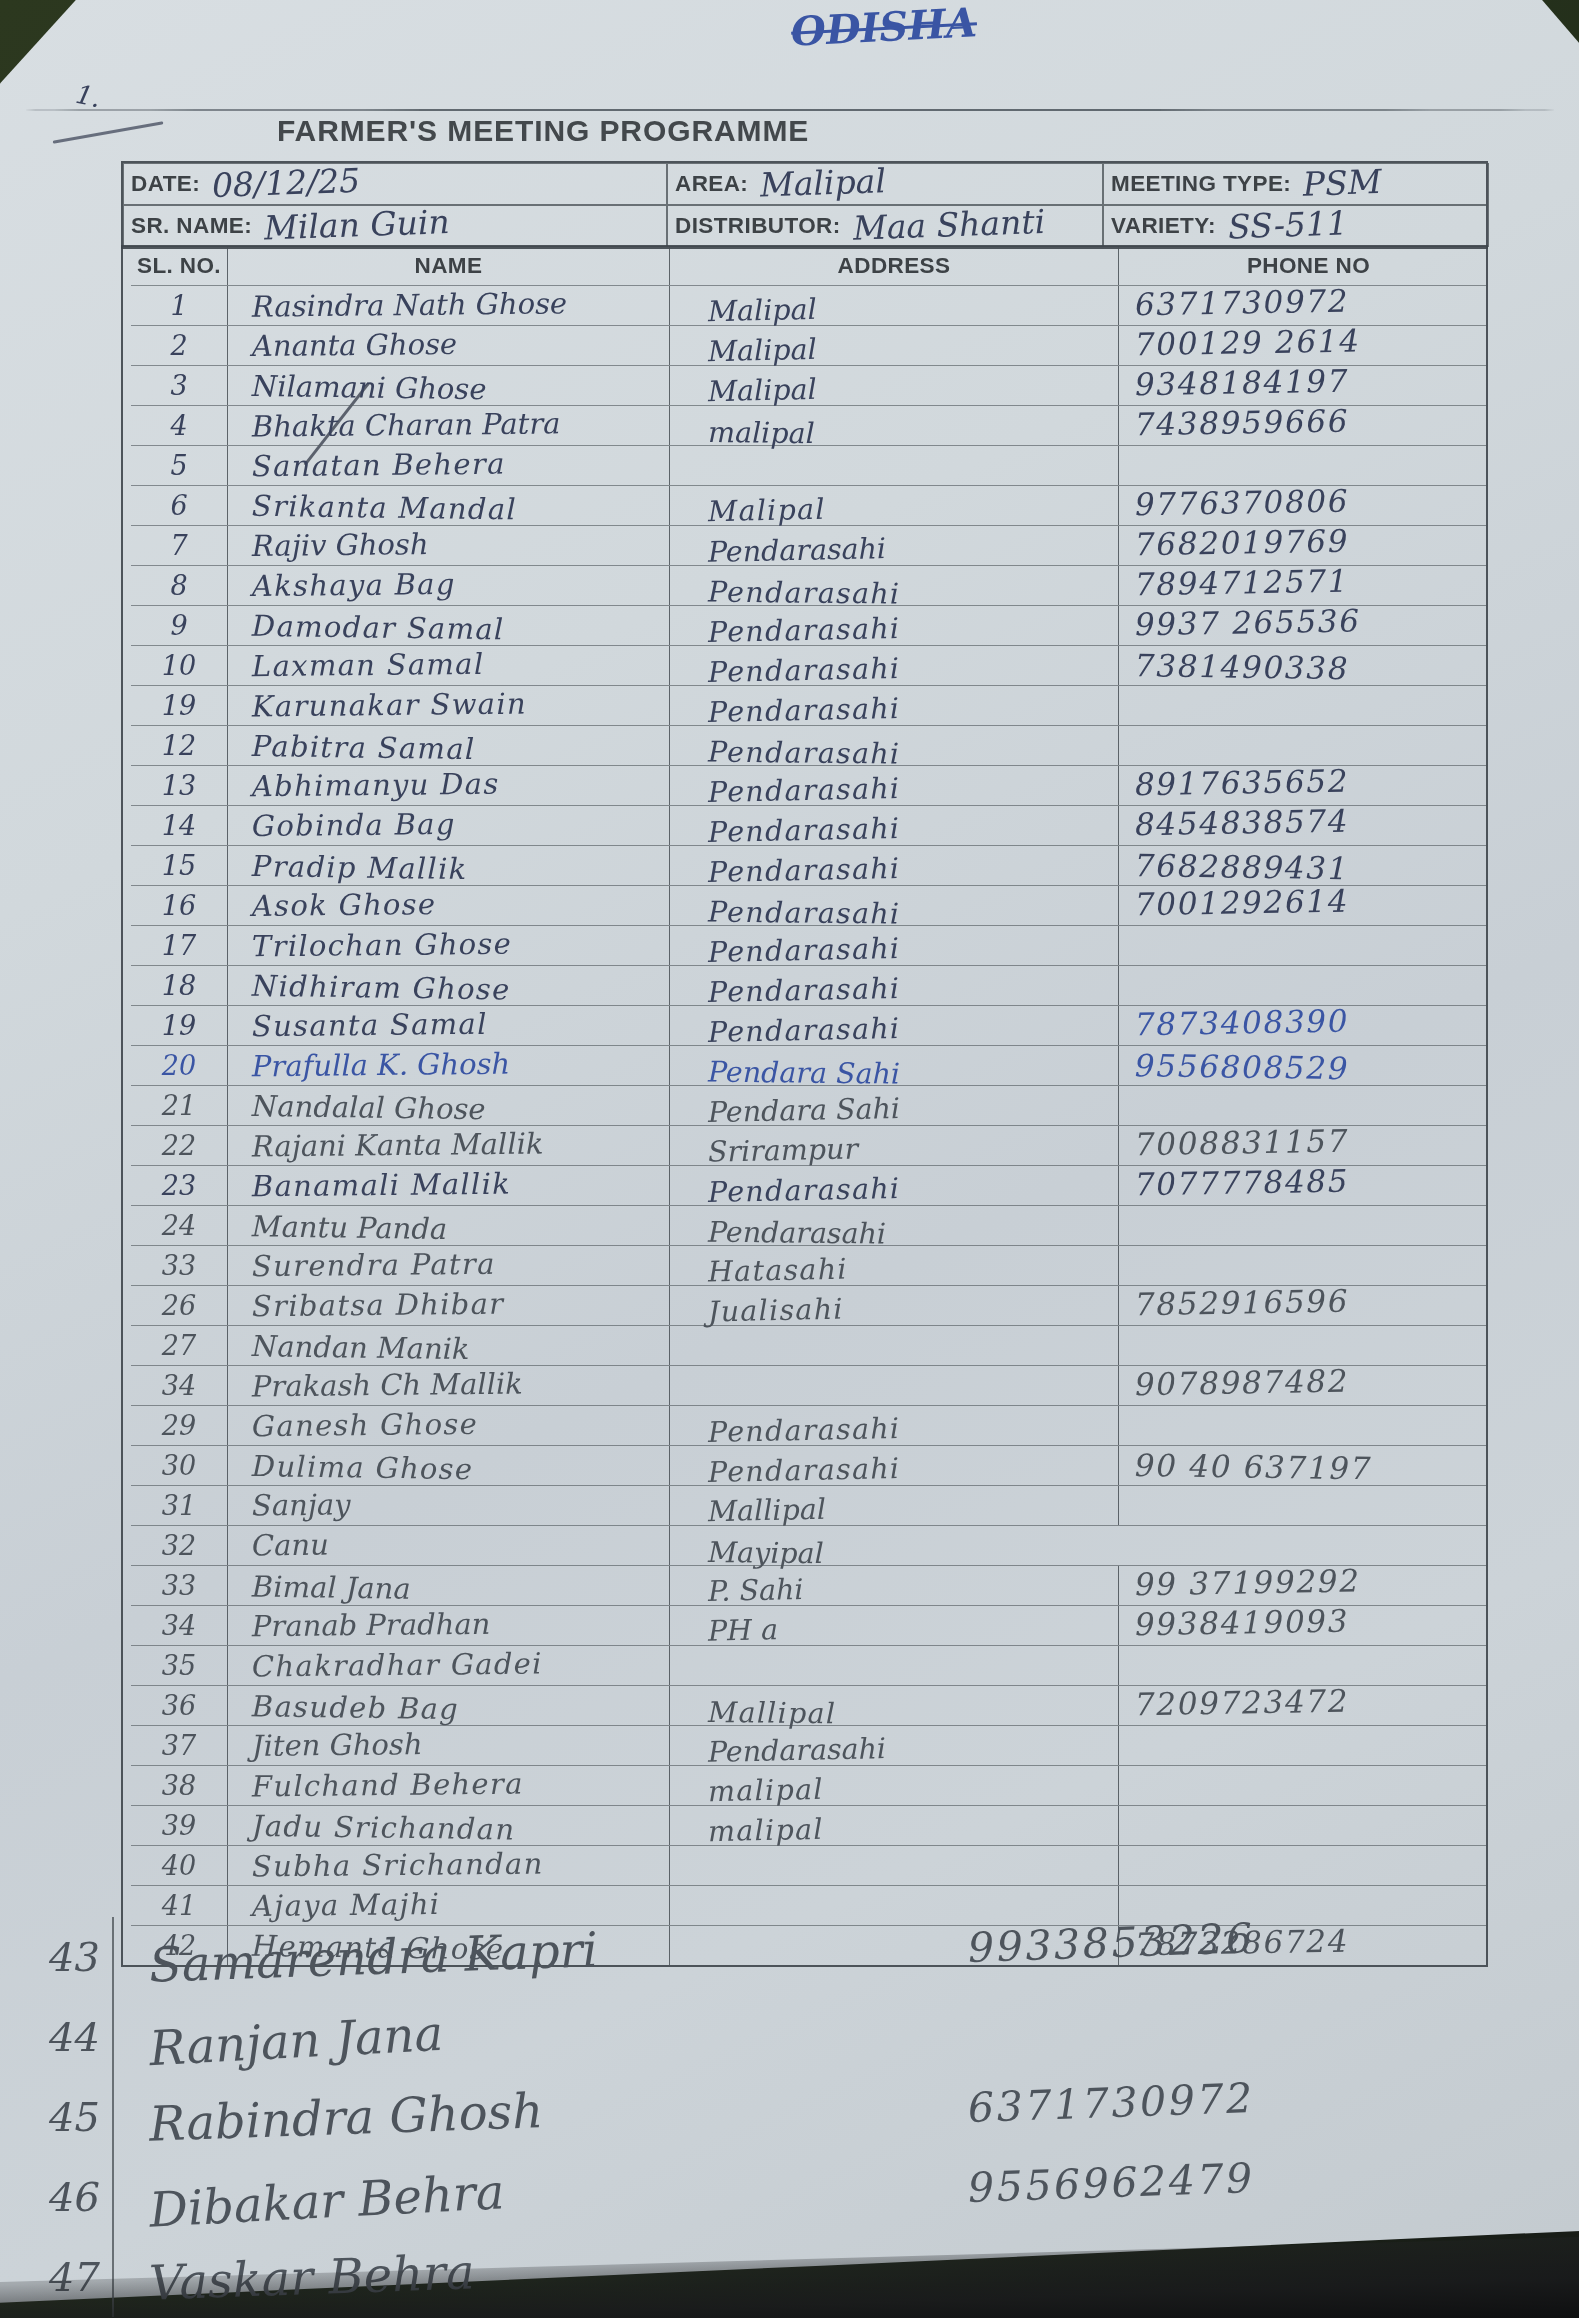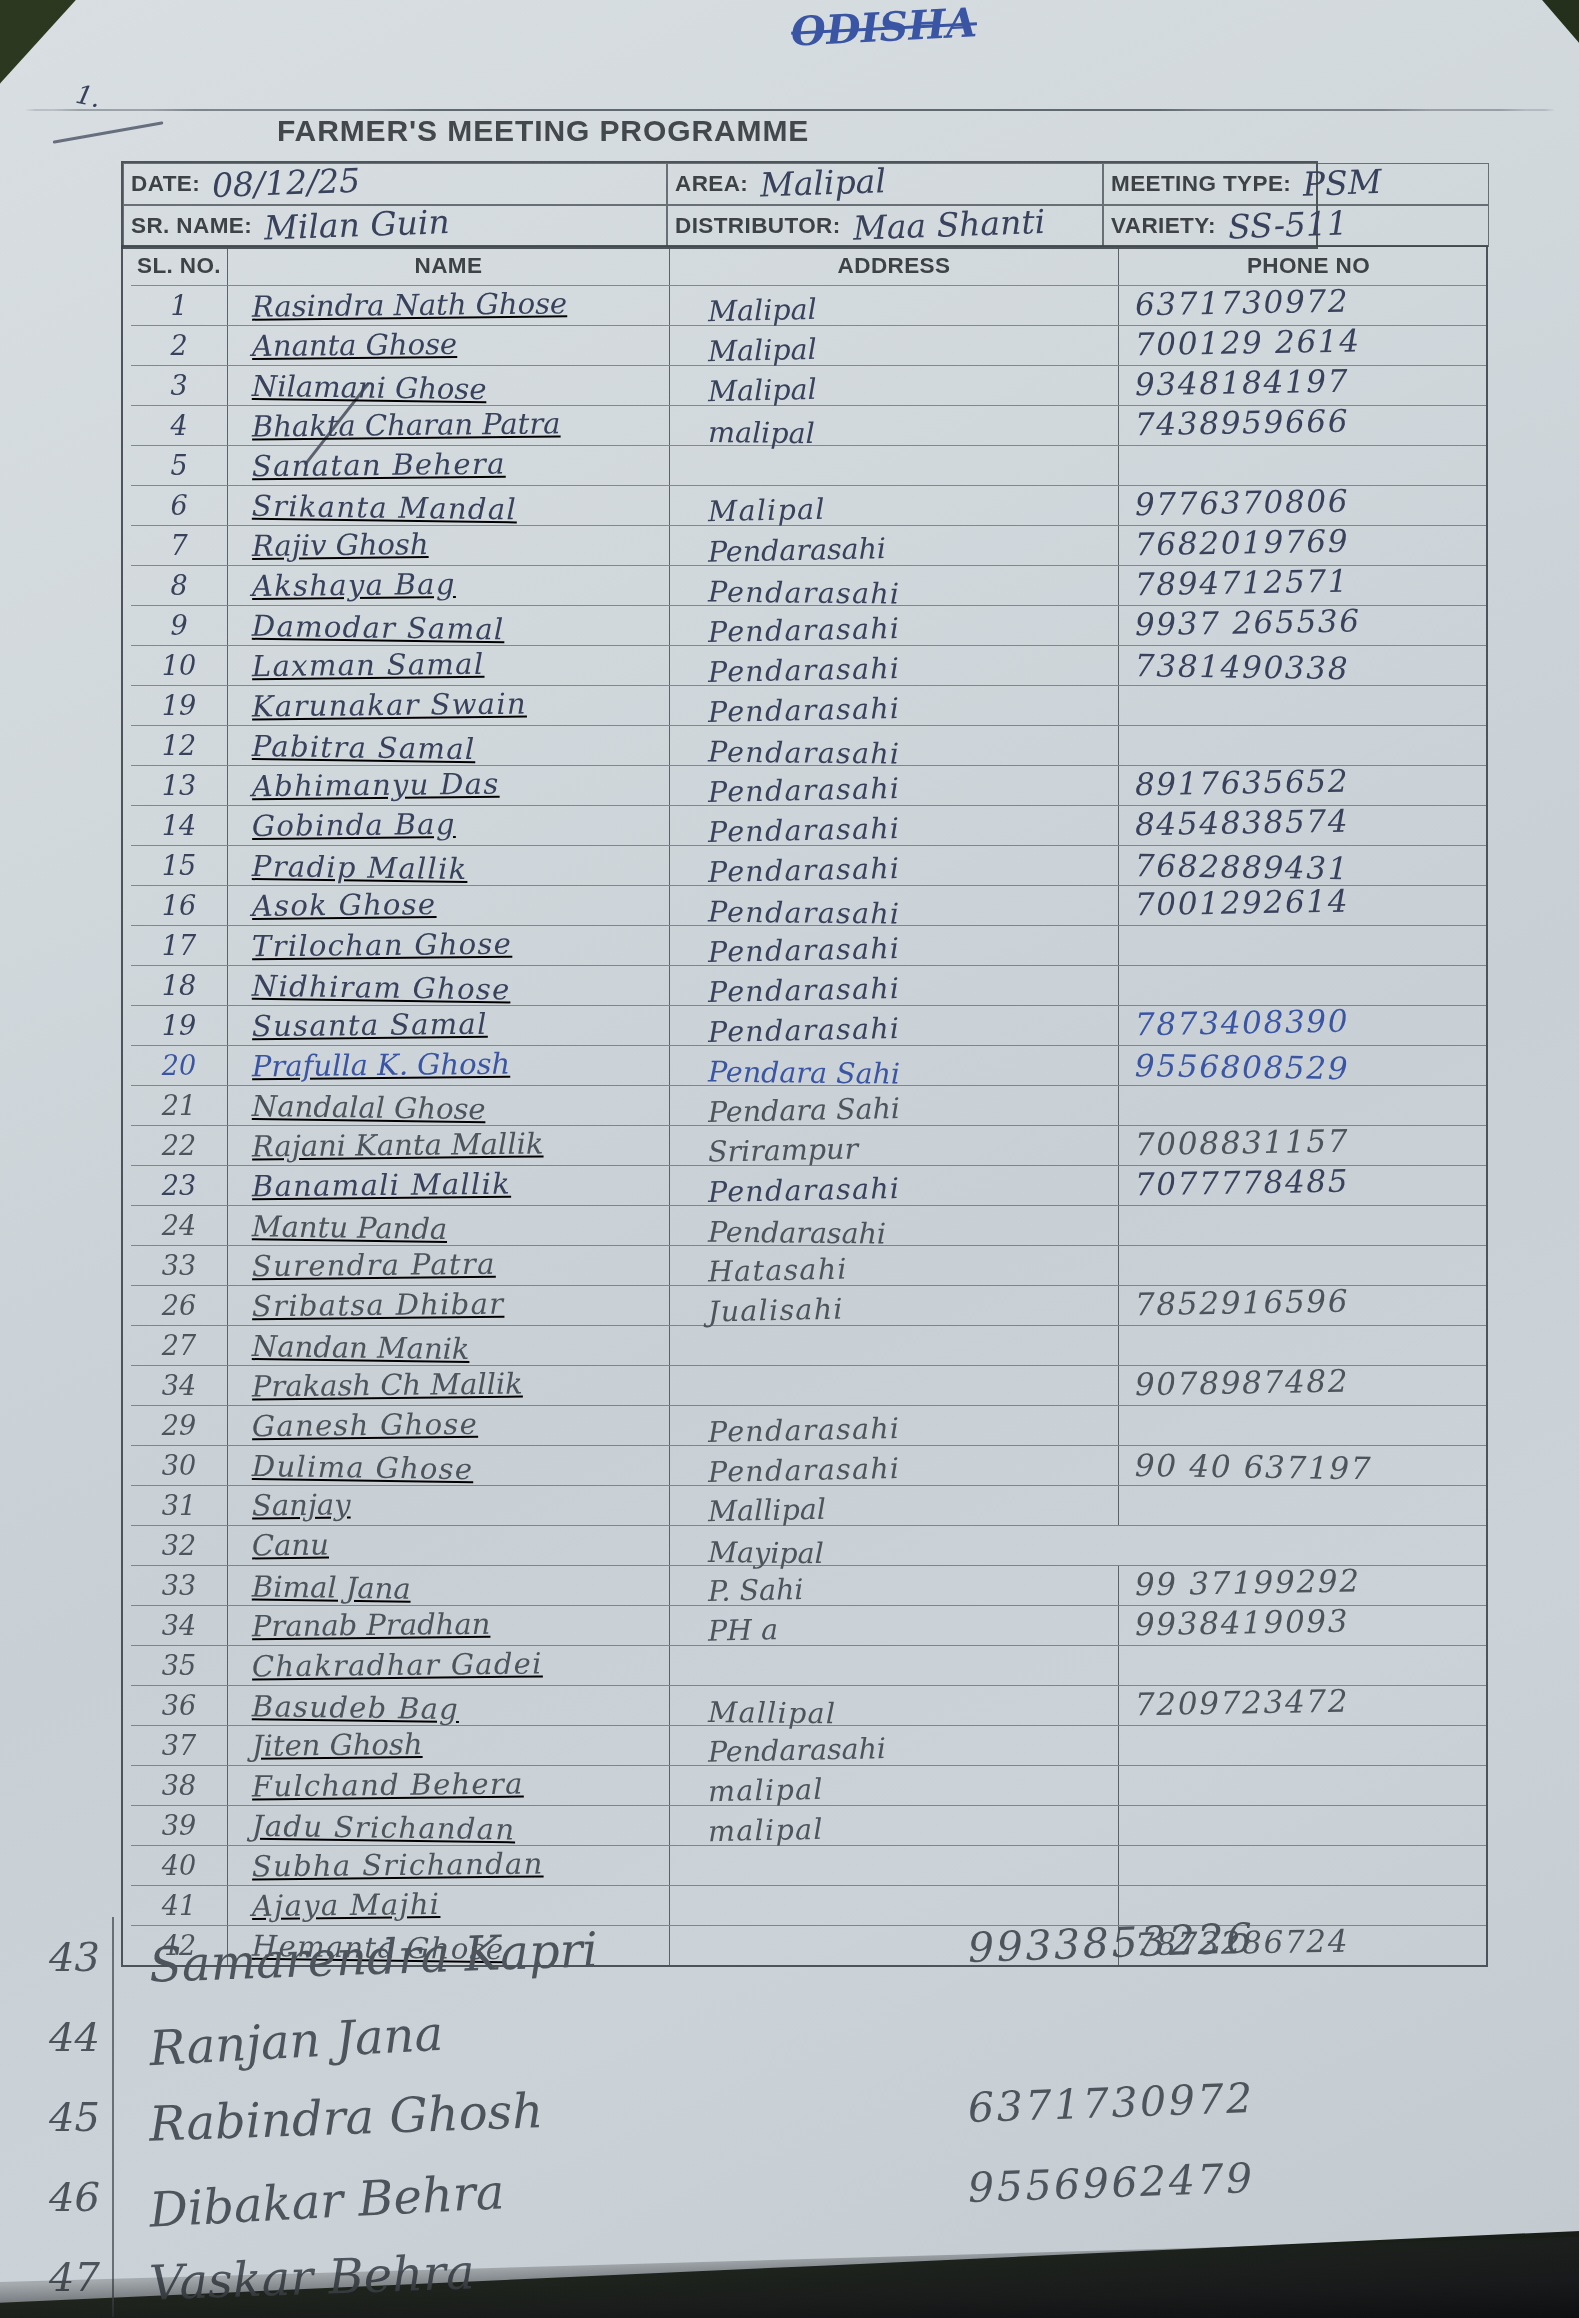--- a/index.html
+++ b/index.html
@@ -29,41 +29,41 @@
   .stray{position:absolute;left:76px;top:83px;font-size:26px;transform:rotate(12deg);}
   .scribble{position:absolute;left:52px;top:131px;width:112px;height:2.6px;background:#4b5364;
     transform:rotate(-10deg);border-radius:1.7px;opacity:.8;}
   .scribble2{position:absolute;left:335px;top:373px;width:3.5px;height:104px;background:transparent;
     border-left:3.5px solid rgba(60,66,80,.8);transform:rotate(38deg);}
   .toprule{position:absolute;left:21px;top:109px;width:1538px;height:0;
     border-top:2.2px solid rgba(68,76,84,.8);border-radius:50%;}
   .form-title{position:absolute;left:277px;right:17.3px;top:114px;text-align:left;
     font-size:30px;font-weight:bold;color:#43484c;letter-spacing:0.9px;}
   
-  .head-grid{position:absolute;left:121px;top:161px;width:1197px;
+  .head-grid{position:absolute;left:121px;top:161px;width:1367px;
     display:grid;grid-template-columns:544px 436px 386px;grid-auto-rows:42px;
     border:2.6px solid rgba(62,69,75,.9);box-sizing:border-box;}
   .head-cell{border:0.9px solid rgba(78,85,90,.8);display:flex;align-items:center;
     padding-left:7px;box-sizing:border-box;overflow:visible;}
   .head-label{font-weight:bold;font-size:22.5px;color:#3d4246;letter-spacing:0.4px;flex:none;}
   .head-value{font-size:33px;margin-left:12px;transform:rotate(-2deg) translateY(-1.7px);}
   
   .ftable{position:absolute;left:121px;top:245px;width:1367px;
     border:2.6px solid rgba(62,69,75,.9);box-sizing:border-box;padding-left:8px;}
   .thead{display:grid;grid-template-columns:97px 442px 449px 379px;height:38px;}
   .thead > div{border-right:1.7px solid rgba(72,79,85,.85);display:flex;align-items:center;
     justify-content:center;font-weight:bold;font-size:22.5px;color:#3d4246;letter-spacing:0.4px;}
   .thead > div:last-child{border-right:none;}
   .tbody .trow{display:grid;grid-template-columns:97px 442px 449px 379px;height:39px;
     border-top:1.4px solid rgba(86,93,99,.65);}
   .trow > div{border-right:1.7px solid rgba(72,79,85,.85);display:flex;align-items:center;
     box-sizing:border-box;overflow:visible;}
   .trow > div:last-child{border-right:none;}
   .cell-sl{justify-content:center;}
-  .cell-name{padding-left:24px;text-decoration:underline;}
+  .cell-name{padding-left:24px;}
   .cell-addr{padding-left:38px;}
   .cell-phone{padding-left:15.6px;}
   .cell-sl .hw{font-size:27px;}
   .cell-name .hw{font-size:29px;transform:rotate(-.6deg);}
   .cell-addr .hw{font-size:28.5px;transform:translateY(6px) rotate(-1.2deg);}
   .cell-phone .hw{font-size:31px;letter-spacing:1.7px;transform:translateY(-2.6px) rotate(-1deg);}
   .trow:nth-child(3n) .cell-name .hw{transform:rotate(.8deg) translateY(2.6px);}
   .trow:nth-child(4n) .cell-addr .hw{transform:translateY(8.6px) rotate(.6deg);}
   .trow:nth-child(5n) .cell-phone .hw{transform:translateY(1.7px) rotate(.8deg);}
   

